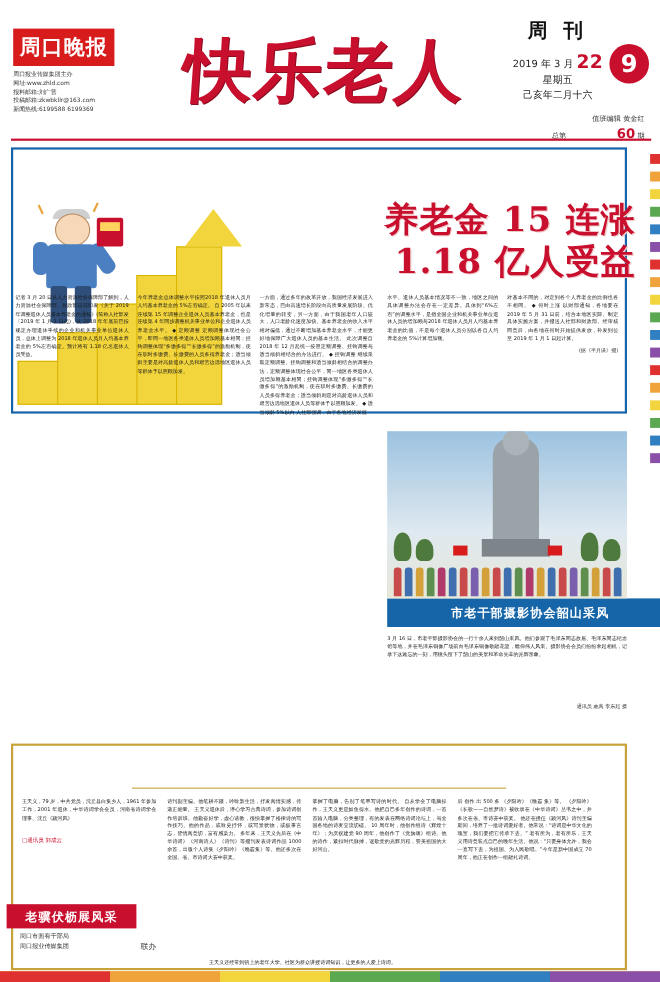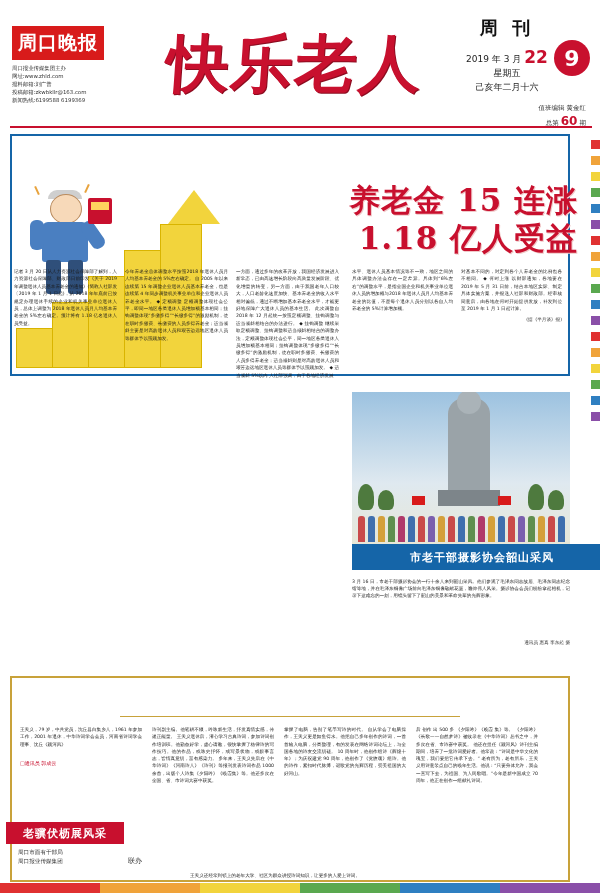--- a/index.html
+++ b/index.html
@@ -37,21 +37,21 @@
   .weekly{font-size:18px;font-weight:bold;color:#111;letter-spacing:4px;}
   .dateline{margin-top:10px;font-size:9px;color:#222;line-height:14px;}
   .dateline .big{font-size:17px;font-weight:bold;color:#c8102e;vertical-align:-1px;}
   .circle9{
     position:absolute;right:10px;top:40px;width:36px;height:36px;border-radius:50%;
     background:#c8102e;color:#fff;display:flex;align-items:center;justify-content:center;
     font-size:22px;font-weight:bold;
   }
   .edline{position:absolute;right:14px;top:104px;font-size:6.5px;color:#333;white-space:nowrap;}
   .totalno{position:absolute;right:14px;top:114px;font-size:6.5px;color:#333;white-space:nowrap;}
-  .totalno b{font-size:12px;color:#c8102e;}
+  .totalno b{font-size:12px;color:#c8102e;margin-left:44px;}
   .head-rule{position:absolute;left:10px;right:8px;top:126px;height:2px;background:#c8102e;}
 
   
   .hero{
     position:absolute;left:10px;top:134px;width:560px;height:36px;
     background:#1565a8;color:#fff;display:flex;align-items:center;
     padding-left:12px;box-sizing:border-box;font-size:11.5px;letter-spacing:.5px;
   }
   .hero-frame{
     position:absolute;left:10px;top:134px;width:560px;height:242px;border:2px solid #1565a8;box-sizing:border-box;

